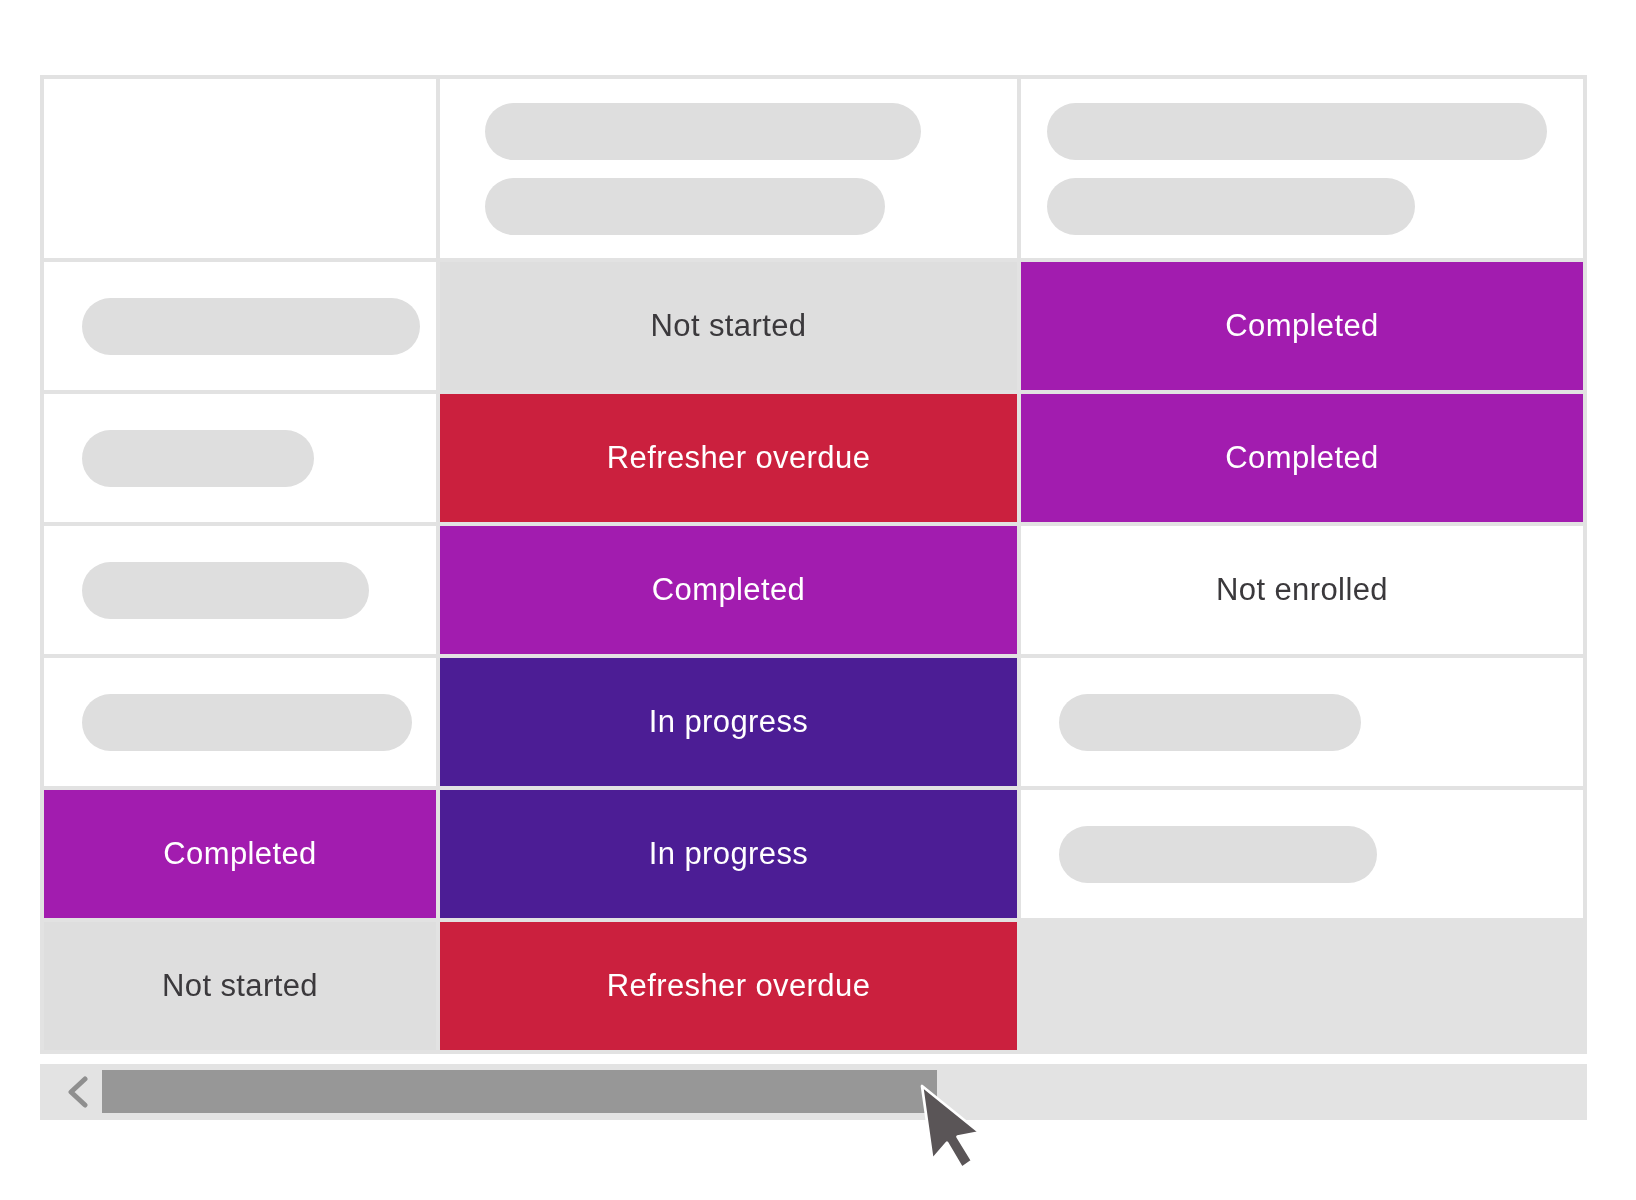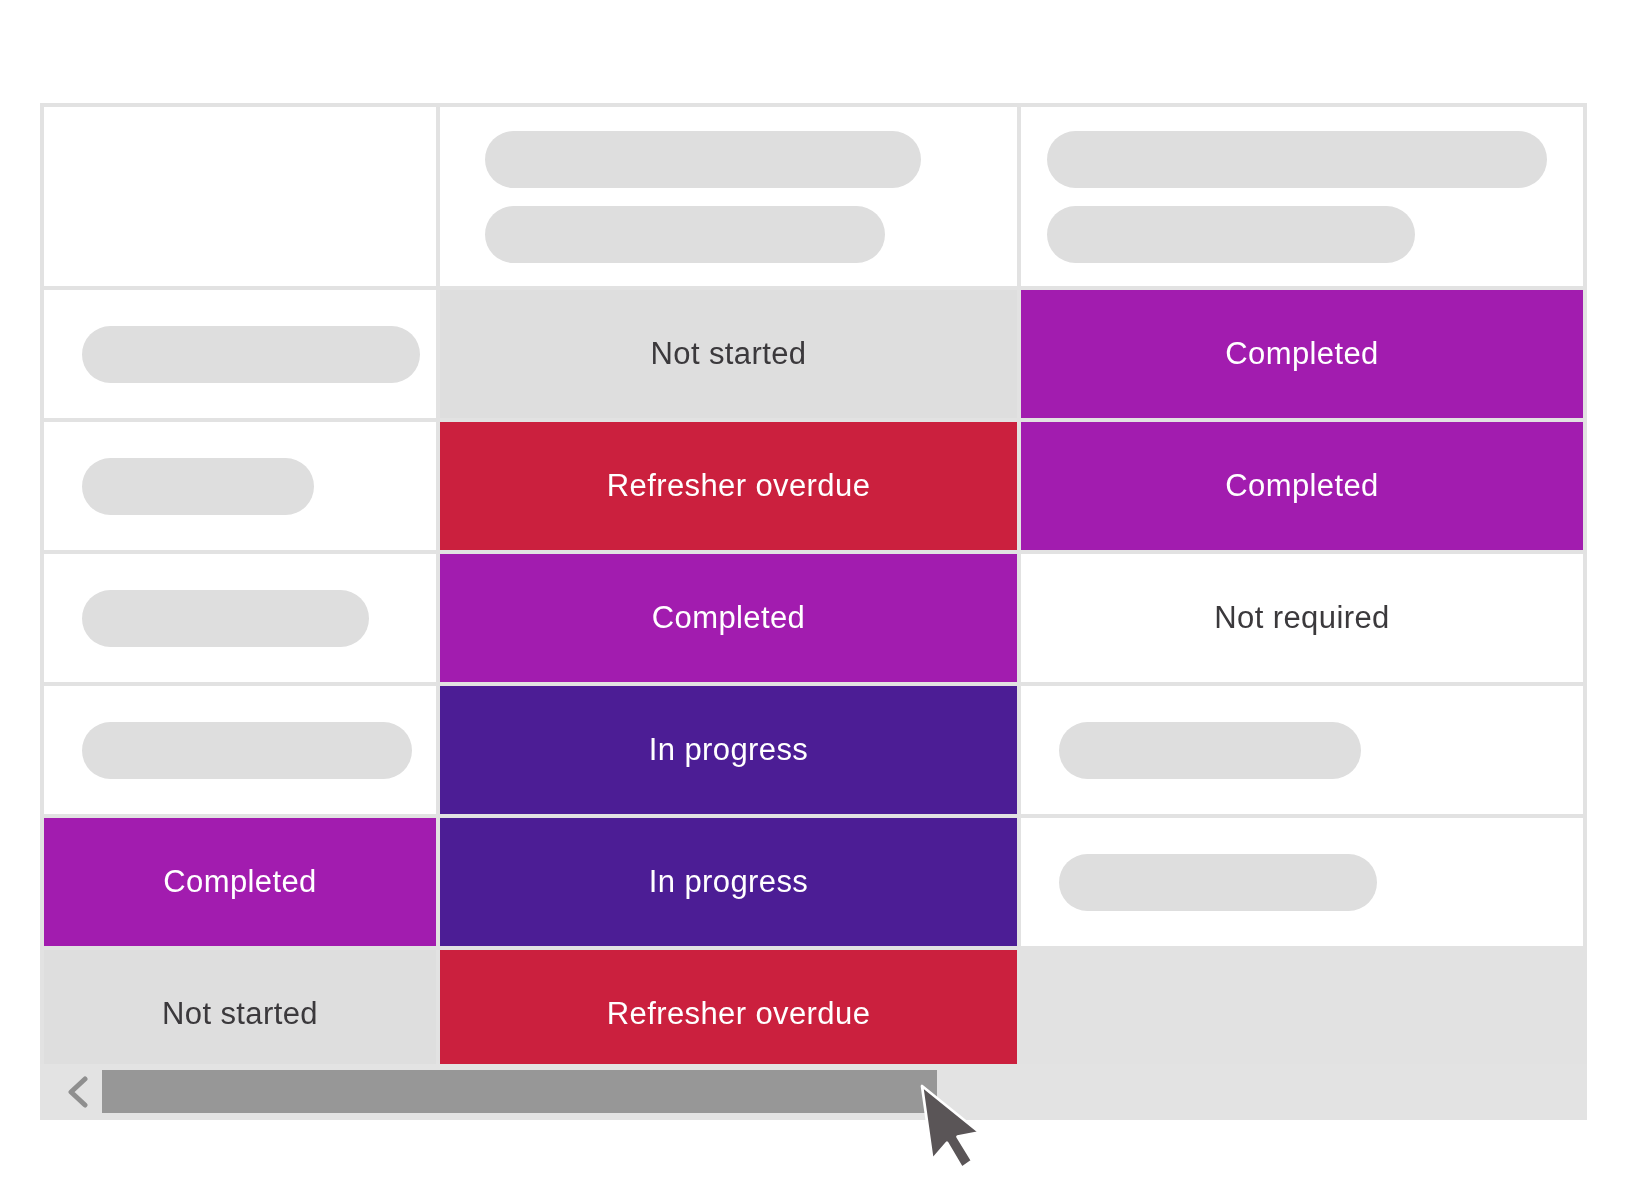--- a/index.html
+++ b/index.html
@@ -1,21 +1,21 @@
 <!DOCTYPE html>
 <html><head>
 <meta charset="utf-8">
 <style>
   html,body{margin:0;padding:0;background:#ffffff;}
   body{font-family:"Liberation Sans", sans-serif;}
   .stage{position:relative;width:1636px;height:1200px;background:#ffffff;overflow:hidden;}
 
   
   .matrix{
-    position:absolute;left:40px;top:103px;
+    position:absolute;left:40px;top:75px;
     width:1547px;height:979px;box-sizing:border-box;
     border:4px solid #e2e2e2;background:#e2e2e2;
     display:grid;
     grid-template-columns:392px 577px 562px;
     grid-template-rows:179px repeat(6,128px);
     gap:4px;
   }
   .cell{position:relative;display:flex;align-items:center;justify-content:center;}
   .cell.white{background:#ffffff;}
   .status-cell{
@@ -87,21 +87,21 @@
     <div class="cell label-cell r2">
       <div class="pill"></div>
     </div>
     <div class="cell status-cell" data-status="refresher-overdue">Refresher overdue</div>
     <div class="cell status-cell" data-status="completed">Completed</div>
 
     <div class="cell label-cell r3">
       <div class="pill"></div>
     </div>
     <div class="cell status-cell" data-status="completed">Completed</div>
-    <div class="cell status-cell" data-status="not-enrolled">Not required</div>
+    <div class="cell status-cell" data-status="not-enrolled">Not enrolled</div>
 
     <div class="cell label-cell r4">
       <div class="pill"></div>
     </div>
     <div class="cell status-cell" data-status="in-progress">In progress</div>
 
     <div class="cell label-cell r5">
       <div class="pill"></div>
     </div>
     <div class="cell status-cell" data-status="completed">Completed</div>

